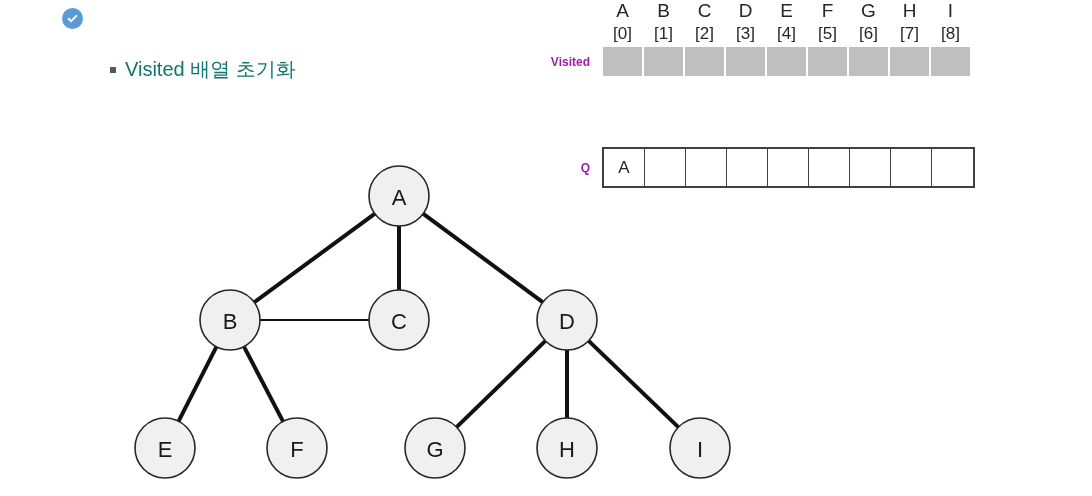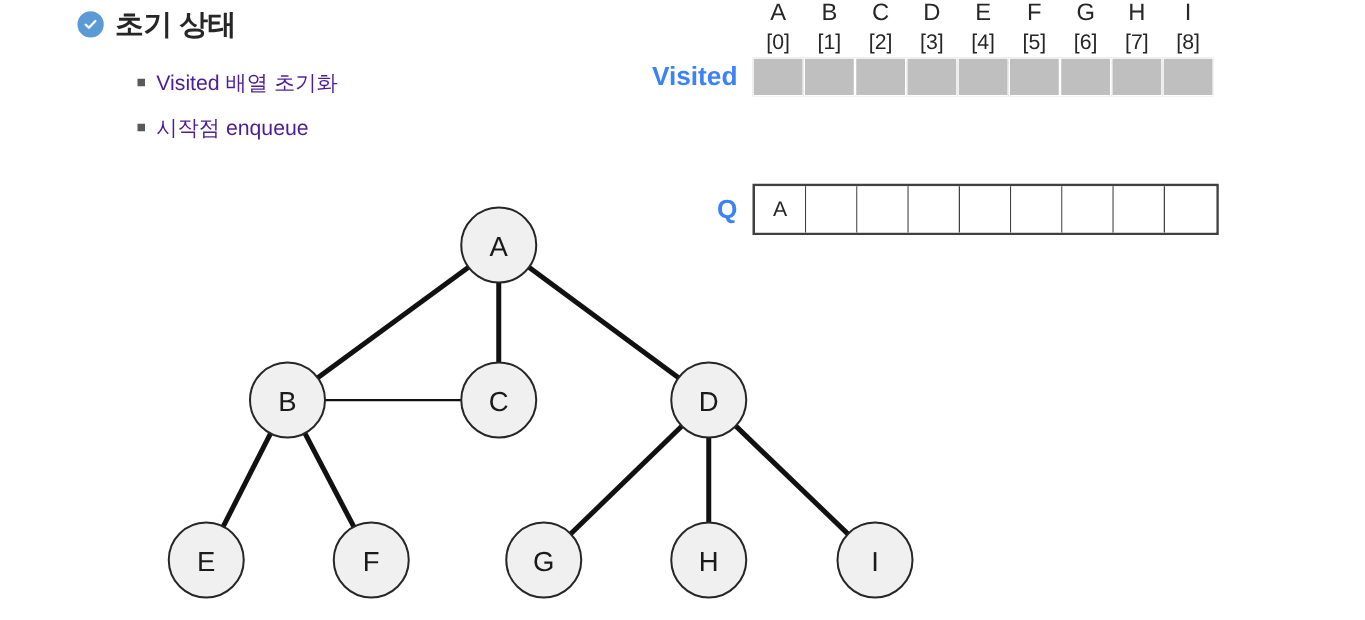--- a/index.html
+++ b/index.html
@@ -62,43 +62,43 @@
   }
   .bullet-mark {
     width: 6px;
     height: 6px;
     background: #595959;
     flex: 0 0 auto;
     position: relative;
     top: -3px;
   }
   .bullet-text {
-    font-size: 17px;
-    color: #4c1d95;
+    font-size: 20px;
+    color: #0f766e;
     line-height: 1.1;
     white-space: nowrap;
   }
 
   
   .array-block { position: absolute; }
 
   #visited-block { left: 510px; top: 0px; }
   #queue-block   { left: 510px; top: 147px; }
 
   .array-row {
     display: flex;
     align-items: center;
   }
   .array-label {
     width: 92px;
     text-align: right;
     padding-right: 12px;
-    font-size: 21px;
+    font-size: 12px;
     font-weight: bold;
-    color: #3b82f6;
+    color: #a21caf;
     box-sizing: border-box;
     flex: 0 0 auto;
   }
   .cells {
     display: flex;
   }
   .header-strip {
     display: flex;
     margin-left: 92px;
   }
@@ -178,31 +178,26 @@
 <body>
 
 <div id="stage">
 
   <div class="slide-title">
     <span class="check-icon">
       <svg width="13" height="13" viewBox="0 0 13 13" aria-hidden="true">
         <path d="M2.6 6.8 L5.1 9.2 L10.3 3.8" fill="none" stroke="#ffffff" stroke-width="1.9" stroke-linecap="round" stroke-linejoin="round"></path>
       </svg>
     </span>
-    <span class="slide-title-text">초기 상태</span>
   </div>
 
   <div class="bullet-list">
     <div class="bullet-item">
       <span class="bullet-mark"></span>
       <span class="bullet-text">Visited 배열 초기화</span>
-    </div>
-    <div class="bullet-item">
-      <span class="bullet-mark"></span>
-      <span class="bullet-text">시작점 enqueue</span>
     </div>
   </div>
 
   <div class="array-block" id="visited-block">
     <div class="header-strip">
       <div class="header-cell">A</div>
       <div class="header-cell">B</div>
       <div class="header-cell">C</div>
       <div class="header-cell">D</div>
       <div class="header-cell">E</div>

